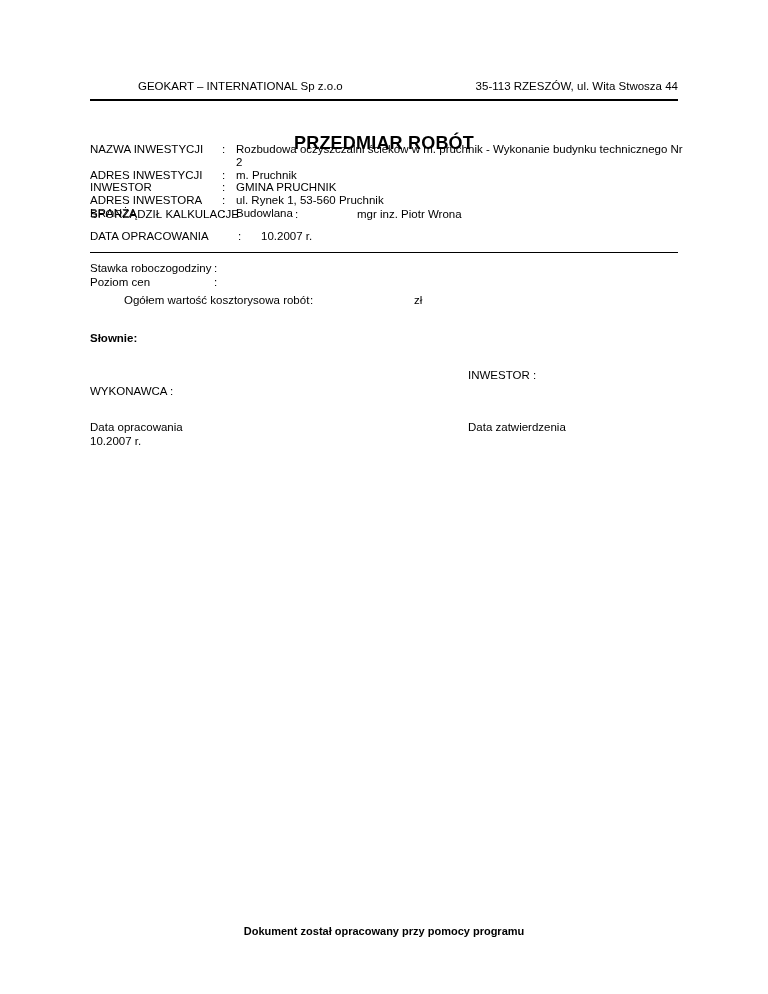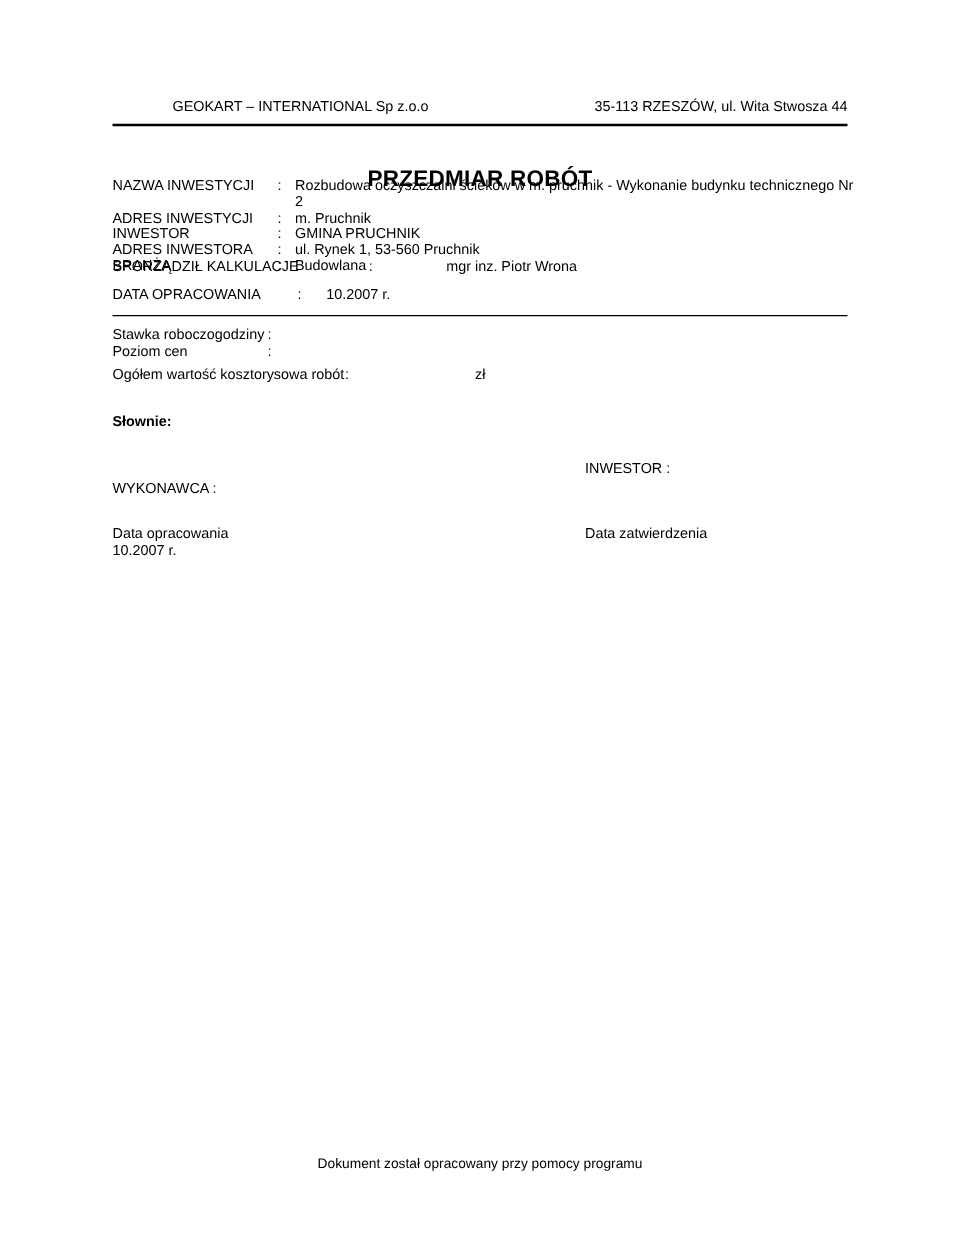--- a/index.html
+++ b/index.html
@@ -117,21 +117,21 @@
   .rate-label { width: 124px; flex: none; }
   .rate-colon { width: 14px; flex: none; }
 
   .total {
     position: absolute;
     top: 294px;
     left: 90px;
     width: 600px;
     font-size: 11.5px;
   }
-  .total-row { display: flex; align-items: center; }
+  .total-row { display: flex; align-items: center; margin-left: 34px; }
   .total-label { width: 186px; flex: none; }
   .total-colon { width: 14px; flex: none; }
   .total-value { width: 90px; flex: none; }
 
   .slownie {
     position: absolute;
     top: 332px;
     left: 90px;
     font-size: 11.5px;
     font-weight: bold;
@@ -168,20 +168,21 @@
 
   
   .footer {
     position: absolute;
     top: 924px;
     left: 0;
     width: 768px;
     text-align: center;
     font-size: 11px;
     line-height: 14px;
+    font-weight: bold;
   }
 </style>
 </head>
 <body>
 
 <div class="page">
 
   <div class="header-row">
     <span class="header-left">GEOKART – INTERNATIONAL Sp z.o.o</span>
     <span class="header-right">35-113 RZESZÓW, ul. Wita Stwosza 44</span>

